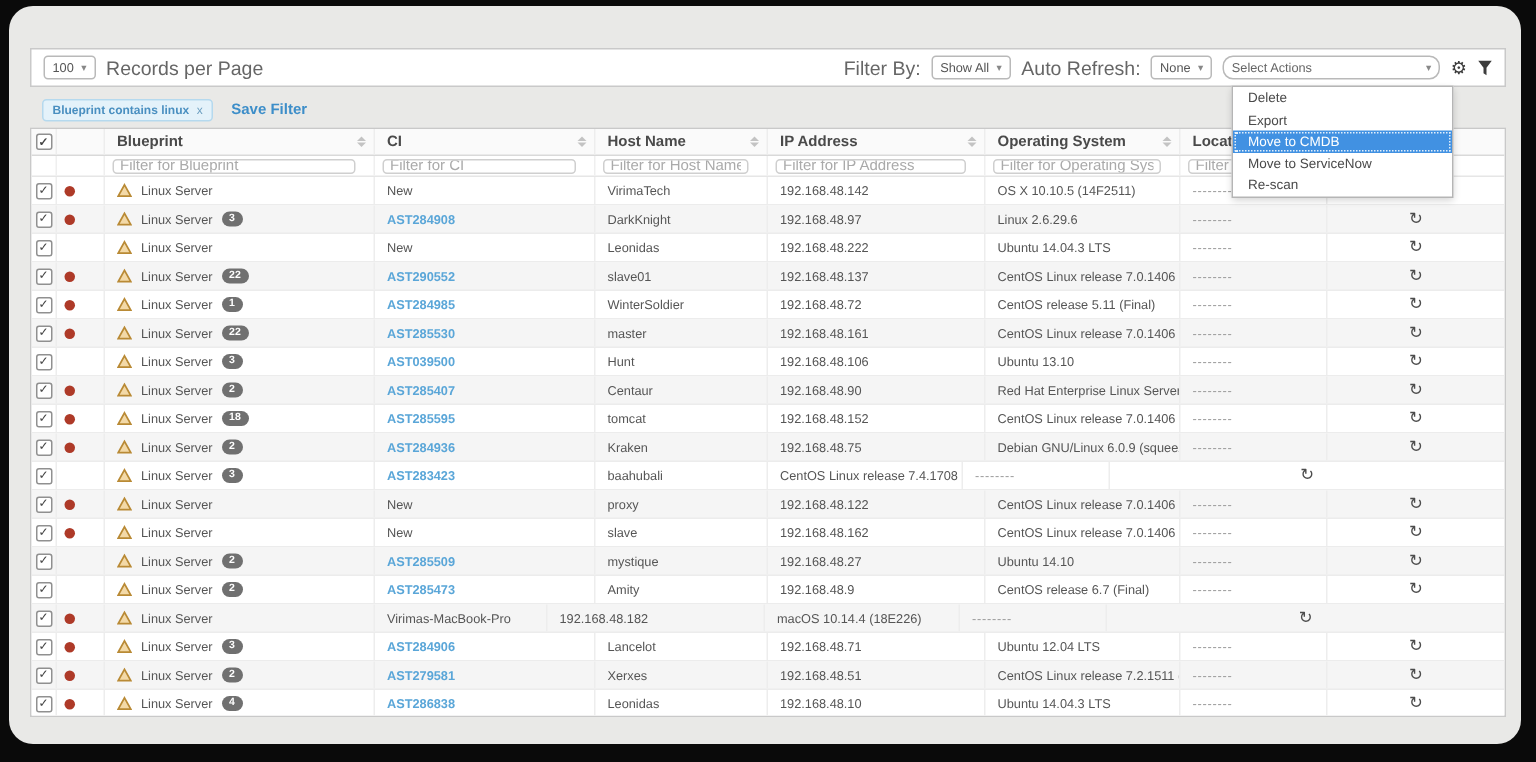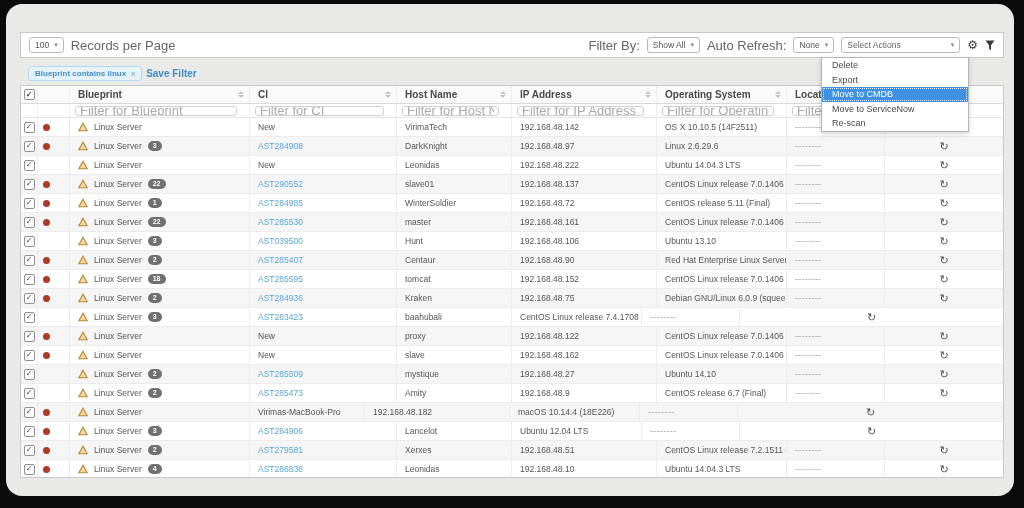--- a/index.html
+++ b/index.html
@@ -12,28 +12,28 @@
   .toolbar{position:absolute;left:14px;top:28px;width:984px;height:26px;background:#fff;
            border:1px solid #c9c9c9;box-sizing:border-box;display:flex;align-items:center;
            justify-content:space-between;padding:0 8px;}
   .tb-group{display:flex;align-items:center;gap:7px;}
   .tb-label{font-size:13px;color:#666;}
   .sel{display:inline-flex;align-items:center;justify-content:space-between;gap:5px;height:16px;
        background:#fff;border:1px solid #b9b9b9;border-radius:3px;font-size:8.5px;color:#555;
        padding:0 5px;box-sizing:border-box;cursor:pointer;}
   .sel .caret{color:#888;font-size:7px;}
   .sel .caret::after{content:"\25BE";}
-  .sel-actions{width:119px;color:#666;}
+  .sel-actions{width:145px;color:#666;border-radius:7px;}
   .gear{font-size:12px;color:#3c3c3c;line-height:1;cursor:pointer;}
   .gear::after{content:"\2699";}
   .funnel{display:inline-block;cursor:pointer;}
 
   
   .filterbar{position:absolute;left:14px;top:58px;width:984px;height:22px;display:flex;
-             align-items:center;gap:4px;padding-left:8px;box-sizing:border-box;}
+             align-items:center;gap:12px;padding-left:8px;box-sizing:border-box;}
   .chip{display:inline-flex;align-items:center;gap:5px;background:#e4f2fa;border:1px solid #b5d9ee;
         border-radius:3px;font-size:8px;font-weight:bold;color:#4a8fc0;padding:2px 6px;cursor:pointer;}
   .chip-x{color:#6d9fc0;font-weight:normal;cursor:pointer;}
   .savefilter{font-size:10px;font-weight:bold;color:#3d8ec9;text-decoration:none;cursor:pointer;}
 
   
   .tablewrap{position:absolute;left:14px;top:81px;width:984px;height:393px;background:#fff;
              border:1px solid #c9c9c9;box-sizing:border-box;overflow:hidden;}
   .thead,.tfilter,.trow{display:flex;width:100%;box-sizing:border-box;}
   .thead{height:18px;background:#fafafa;border-bottom:1px solid #d9d9d9;}
@@ -51,34 +51,34 @@
   .c-host{width:115px;}
   .c-ip{width:145px;}
   .c-os{width:130px;}
   .c-loc{width:98px;}
   .c-act{flex:1;justify-content:center;border-right:none;padding-left:0;}
   .sort{display:inline-flex;flex-direction:column;gap:1px;margin-left:auto;margin-right:5px;}
   .sort i{display:block;width:0;height:0;border-left:3px solid transparent;border-right:3px solid transparent;}
   .sort .up{border-bottom:3px solid #c3c3c3;}
   .sort .down{border-top:3px solid #c3c3c3;}
   .fin{width:calc(100% - 12px);height:10px;border:1px solid #cfcfcf;border-radius:3px;
-       font-size:13px;color:#888;padding:0 4px;box-sizing:border-box;outline:none;
+       font-size:10px;color:#888;padding:0 4px;box-sizing:border-box;outline:none;
        font-family:"Liberation Sans",sans-serif;background:#fff;}
   .fin::placeholder{color:#aaa;}
   .tf{display:flex;align-items:center;box-sizing:border-box;border-right:1px solid #efefef;
       padding-left:5px;overflow:hidden;}
 
   .cbx{width:9px;height:9px;border:1px solid #909090;border-radius:2px;background:#fff;
        display:inline-flex;align-items:center;justify-content:center;cursor:pointer;}
   .cbx.checked::after{content:"\2713";font-size:8px;color:#444;line-height:1;}
   .dot{width:7px;height:7px;border-radius:50%;background:#ae3a28;display:inline-block;}
   .bp-ico{margin-right:6px;flex:none;}
   .badge{display:inline-block;background:#707070;color:#fff;border-radius:7px;font-size:7px;
          font-weight:bold;padding:1px 5px;margin-left:6px;line-height:1.1;}
-  .link{color:#5aa6d8;cursor:pointer;}
+  .link{color:#5aa6d8;cursor:pointer;font-weight:bold;}
   .loc-dashes{color:#9a9a9a;letter-spacing:0.5px;}
   .refresh{font-size:11px;color:#4c4c4c;line-height:1;cursor:pointer;}
   .refresh::after{content:"\21BB";}
 
   
   .menu{position:absolute;left:815px;top:53px;width:146px;background:#fff;border:1px solid #b5b5b5;
         box-shadow:0 2px 5px rgba(0,0,0,.18);z-index:50;}
   .menu-item{height:14.5px;display:flex;align-items:center;padding:0 10px;font-size:9px;color:#4a4a4a;
              cursor:pointer;box-sizing:border-box;}
   .menu-item.selected{background:#4191e2;color:#fff;outline:1px dotted rgba(255,255,255,.85);outline-offset:-2px;}
@@ -736,20 +736,23 @@
               </svg>
       <span class="f-bp">Linux Server</span>
       <span class="badge">3</span>
     </div>
     <div class="td c-ci">
               <span class="f-ci link">AST284906</span>
             </div>
     <div class="td c-host">
               <span class="f-host">Lancelot</span>
             </div>
+    <div class="td c-ip">
+              <span class="f-ip">192.168.48.71</span>
+            </div>
     <div class="td c-os">
               <span class="f-os">Ubuntu 12.04 LTS</span>
             </div>
     <div class="td c-loc">
               <span class="f-loc loc-dashes">--------</span>
             </div>
     <div class="td c-act">
               <span class="refresh"></span>
             </div>
   </div>

